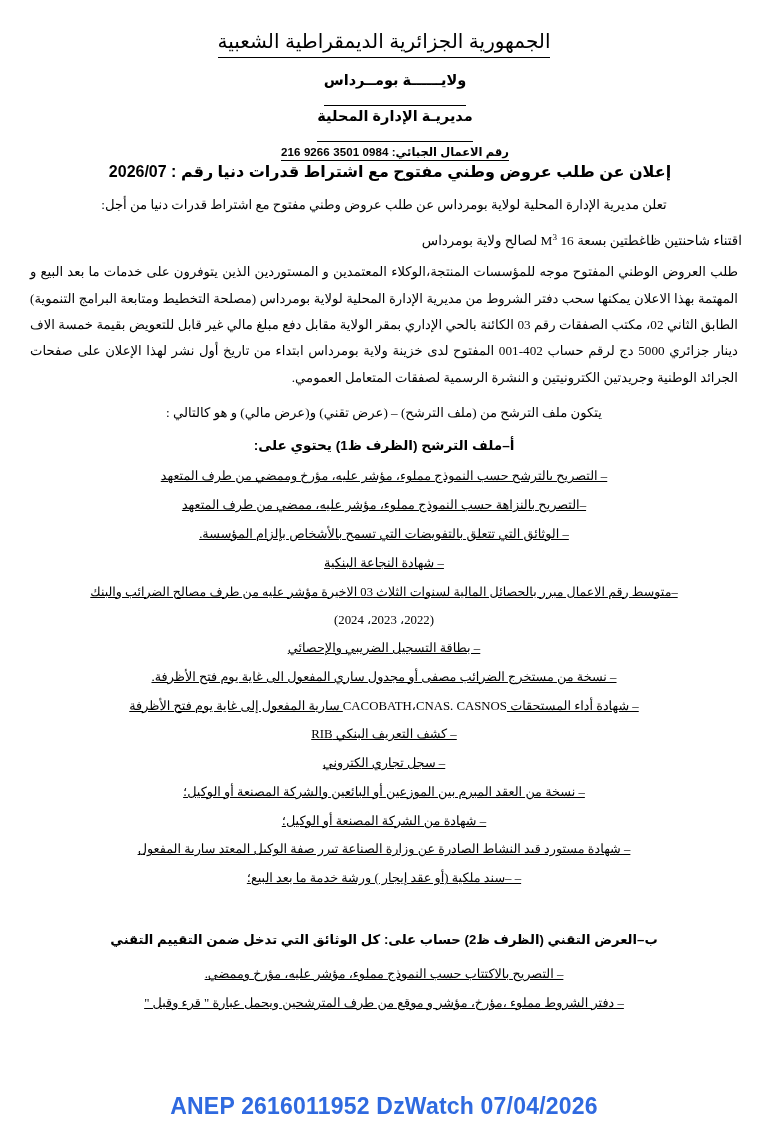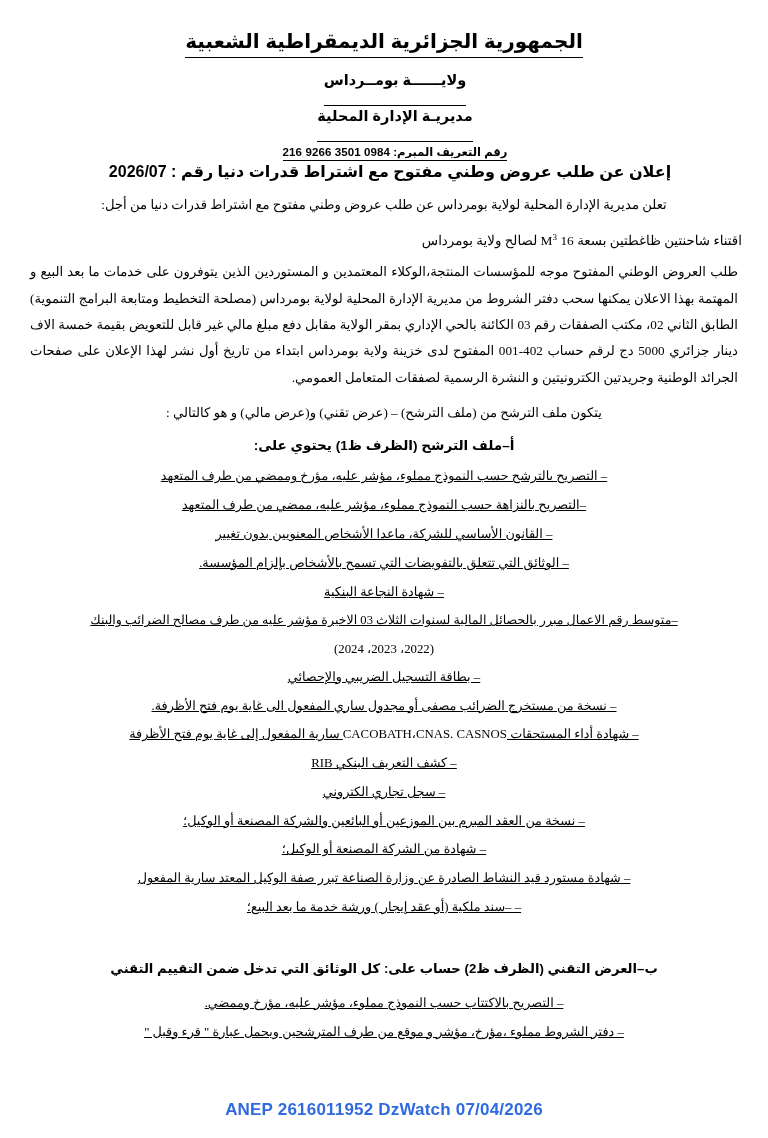--- a/index.html
+++ b/index.html
@@ -22,21 +22,21 @@
     min-height: 1138px;
     box-sizing: border-box;
     padding: 18px 26px 10px 26px;
     background: #ffffff;
   }
 
   
   .republic-line {
     text-align: center;
     font-family: "Liberation Sans", "DejaVu Sans", sans-serif;
-    font-weight: bold;
+    font-weight: normal;
     font-size: 20px;
     line-height: 1.35;
     letter-spacing: 0px;
     padding-top: 10px;
   }
   .republic-line .u {
     border-bottom: 1.6px solid #000;
     padding-bottom: 2px;
     display: inline-block;
   }
@@ -161,21 +161,21 @@
   
   .anep-footer {
     position: absolute;
     left: 0;
     right: 0;
     bottom: 18px;
     text-align: center;
     direction: ltr;
     font-family: "Liberation Sans", "DejaVu Sans", sans-serif;
     font-weight: bold;
-    font-size: 17px;
+    font-size: 23px;
     color: #2f6ae0;
     letter-spacing: 0.2px;
   }
 </style>
 </head>
 <body>
 
 <div class="page">
 
   <div class="republic-line">
@@ -183,42 +183,41 @@
   </div>
 
   <div class="org-block">
     <div class="org-line">
       <span class="u">ولايــــــة بومــرداس</span>
     </div>
     <div class="org-line">
       <span class="u">مديريـة الإدارة المحلية</span>
     </div>
     <div class="tax-line">
-      <span class="u"><span>رقم التعريف المبرم:</span> <span class="ltr">216 9266 3501 0984</span></span>
+      <span class="u"><span>رقم الاعمال الجبائي:</span> <span class="ltr">216 9266 3501 0984</span></span>
     </div>
   </div>
 
   <div class="notice-title">إعلان عن طلب عروض وطني مفتوح مع اشتراط قدرات دنيا رقم : 2026/07</div>
 
   <div class="para">تعلن مديرية الإدارة المحلية لولاية بومرداس عن طلب عروض وطني مفتوح مع اشتراط قدرات دنيا من أجل:</div>
 
   <div class="highlight-line">
     <span>اقتناء شاحنتين ظاغطتين بسعة 16 </span><span class="ltr"><span>M</span><sup>3</sup></span><span> لصالح ولاية بومرداس</span>
   </div>
 
   <div class="para-flow">طلب العروض الوطني المفتوح موجه للمؤسسات المنتجة،الوكلاء المعتمدين و المستوردين الذين يتوفرون على خدمات ما بعد البيع و المهتمة بهذا الاعلان يمكنها سحب دفتر الشروط من مديرية الإدارة المحلية لولاية بومرداس (مصلحة التخطيط ومتابعة البرامج التنموية) الطابق الثاني 02، مكتب الصفقات رقم 03 الكائنة بالحي الإداري بمقر الولاية مقابل دفع مبلغ مالي غير قابل للتعويض بقيمة خمسة الاف دينار جزائري 5000 دج لرقم حساب 402-001 المفتوح لدى خزينة ولاية بومرداس ابتداء من تاريخ أول نشر لهذا الإعلان على صفحات الجرائد الوطنية وجريدتين الكترونيتين و النشرة الرسمية لصفقات المتعامل العمومي.</div>
 
   <div class="center-line">يتكون ملف الترشح من (ملف الترشح)  – (عرض تقني) و(عرض مالي) و هو كالتالي :</div>
 
   <div class="section-head">أ–ملف الترشح (الظرف ظ1) يحتوي على:</div>
 
   <ul class="req-list">
     <li>– التصريح بالترشح حسب النموذج مملوء، مؤشر  عليه، مؤرخ وممضي من طرف المتعهد</li>
     <li>–التصريح بالنزاهة حسب النموذج مملوء، مؤشر  عليه، ممضي من طرف المتعهد</li>
-    <li>– القانون الأساسي للشركة، ماعدا الأشخاص المعنويين بدون تغيير</li>
     <li>– الوثائق التي تتعلق بالتفويضات التي تسمح بالأشخاص بإلزام المؤسسة.</li>
     <li>– شهادة النجاعة البنكية</li>
     <li class="wide">–متوسط رقم الاعمال مبرر بالحصائل المالية لسنوات الثلاث 03 الاخيرة مؤشر  عليه من طرف مصالح الضرائب والبنك</li>
   </ul>
 
   <div class="years-line">(2022، 2023، 2024)</div>
 
   <ul class="req-list">
     <li>–    بطاقة التسجيل الضريبي والإحصائي</li>
     <li>– نسخة من مستخرج الضرائب مصفى أو مجدول ساري المفعول الى غاية يوم فتح الأظرفة.</li>

